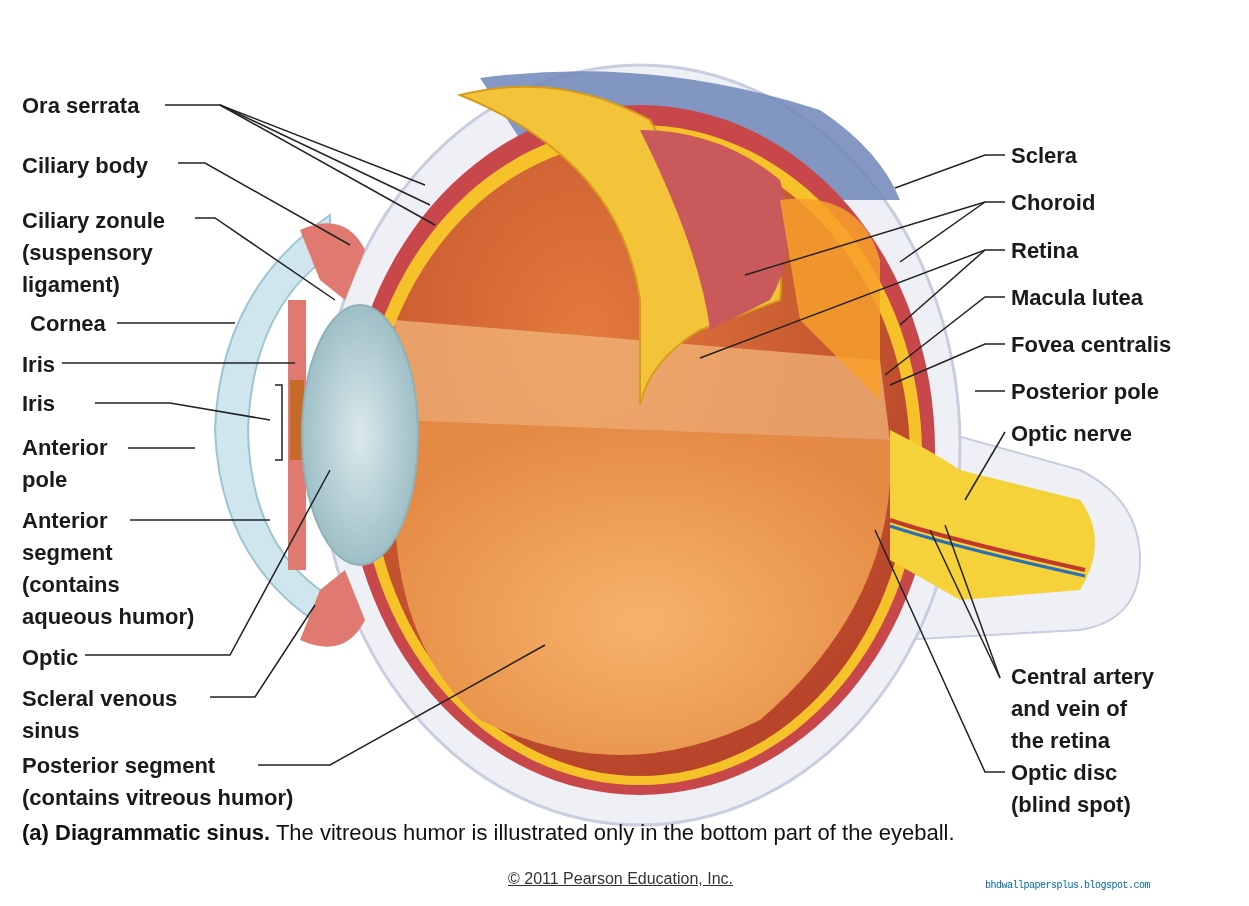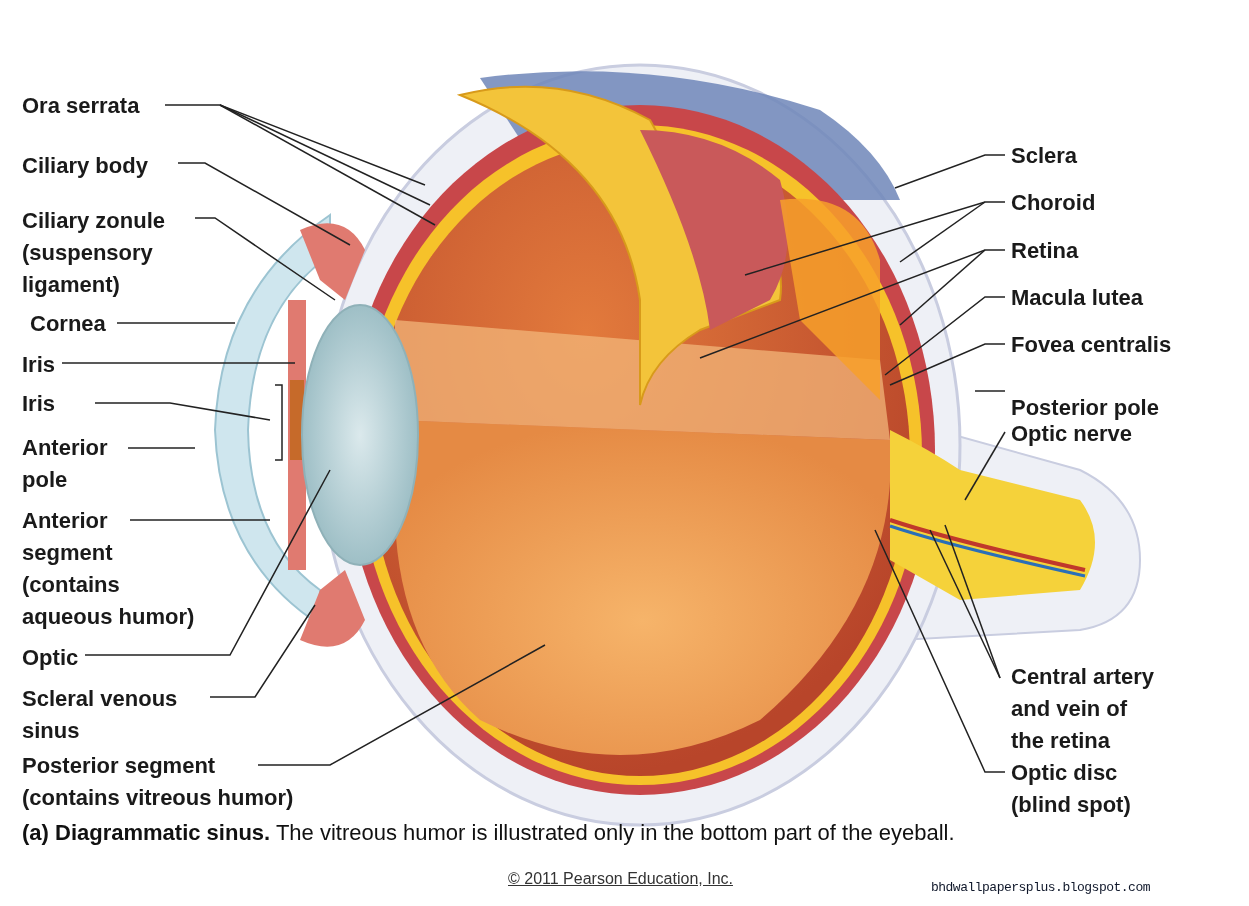--- a/index.html
+++ b/index.html
@@ -2,21 +2,21 @@
 <html><head>
 <meta charset="utf-8">
 <style>
   html, body { margin:0; padding:0; background:#ffffff; }
   body { width:1249px; height:906px; position:relative; overflow:hidden; font-family:"Liberation Sans", sans-serif; }
   #figure { position:absolute; left:0; top:0; width:1164px; height:906px; }
   .label { position:absolute; font-family:"Liberation Sans", sans-serif; font-weight:bold; font-size:22px; line-height:32px; color:#1a1a1a; white-space:pre; }
   .caption { position:absolute; left:22px; top:820px; font-size:22px; color:#111; font-family:"Liberation Sans", sans-serif; white-space:nowrap; }
   .caption b { font-weight:bold; }
   .copyright { position:absolute; left:508px; top:870px; font-size:16px; color:#333; font-family:"Liberation Sans", sans-serif;text-decoration:underline; }
-  .watermark { position:absolute; right:14px; top:880px; font-size:13px; color:#0f172a; font-family:"Liberation Mono", monospace; letter-spacing:-0.5px; }
+  .watermark { position:absolute; right:14px; top:880px; font-size:10px; color:#0369a1; font-family:"Liberation Mono", monospace; letter-spacing:-0.5px; }
 </style>
 </head>
 <body>
 
 <div id="figure">
   <svg width="1249" height="906" viewBox="0 0 1249 906">
     <defs>
       <radialGradient id="vitGrad" cx="0.5" cy="0.6" r="0.6">
         <stop offset="0" stop-color="#f6b46a"></stop>
         <stop offset="1" stop-color="#e58a44"></stop>
@@ -115,21 +115,21 @@
   <div class="label" style="left:22px;top:750px;">Posterior segment
 (contains vitreous humor)</div>
   <div class="label" style="left:22px;top:683px;">Scleral venous
 sinus</div>
 
   <div class="label" style="left:1011px;top:140px;">Sclera</div>
   <div class="label" style="left:1011px;top:187px;">Choroid</div>
   <div class="label" style="left:1011px;top:235px;">Retina</div>
   <div class="label" style="left:1011px;top:282px;">Macula lutea</div>
   <div class="label" style="left:1011px;top:329px;">Fovea centralis</div>
-  <div class="label" style="left:1011px;top:376px;margin-top:16px;">Posterior pole</div>
+  <div class="label" style="left:1011px;top:376px;">Posterior pole</div>
   <div class="label" style="left:1011px;top:418px;">Optic nerve</div>
   <div class="label" style="left:1011px;top:661px;">Central artery
 and vein of
 the retina</div>
   <div class="label" style="left:1011px;top:757px;">Optic disc
 (blind spot)</div>
 
   <div class="caption"><b>(a) Diagrammatic sinus.</b><span> The vitreous humor is illustrated only in the bottom part of the eyeball.</span></div>
   <div class="copyright">© 2011 Pearson Education, Inc.</div>
   <div class="watermark">bhdwallpapersplus.blogspot.com</div>

